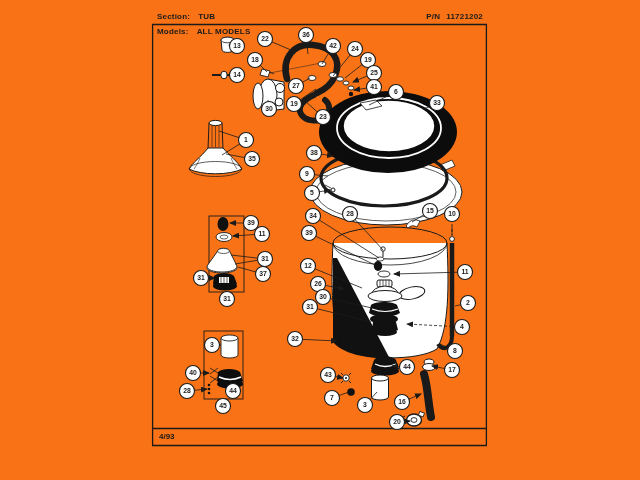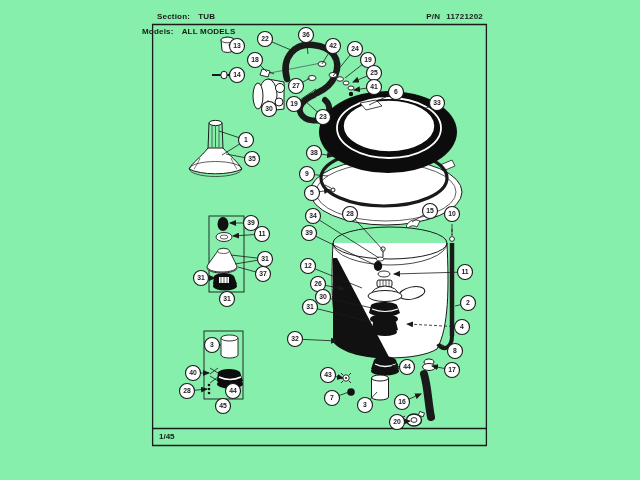--- a/index.html
+++ b/index.html
@@ -1,16 +1,16 @@
 <!DOCTYPE html>
 <html><head>
 <meta charset="utf-8">
 <style>
   html,body{margin:0;padding:0;background:#ffffff;}
-  .sheet{position:relative;width:640px;height:480px;background:#86efac;overflow:hidden;
+  .sheet{position:relative;width:640px;height:480px;background:#f97316;overflow:hidden;
          font-family:"Liberation Sans",sans-serif;}
   .sheet svg{position:absolute;left:0;top:0;}
   .hdr{position:absolute;display:flex;justify-content:space-between;
        font-size:8px;font-weight:bold;color:#1a1a1a;letter-spacing:.2px;white-space:nowrap;}
   .hdr .val{margin-left:8px;font-weight:bold;}
   .hdr .pnval{margin-left:6px;}
   .ftr{position:absolute;font-size:8px;font-weight:bold;color:#1a1a1a;}
   svg text{font-family:"Liberation Sans","DejaVu Sans",sans-serif;}
   svg .ln{stroke:#1a1a1a;fill:none;}
 </style>
@@ -450,18 +450,18 @@
           <circle cx="227" cy="299" r="7.5" fill="#ffffff" stroke="#1a1a1a" stroke-width="1.1"></circle>
           <text x="227" y="301.4" text-anchor="middle" font-size="6.8" font-weight="bold" fill="#1a1a1a">31</text>
         </g>
       </g>
 </svg>
 
 <div class="hdr" style="left:157px;top:12px;width:326px;">
   <span><span>Section:</span><span class="val">TUB</span></span>
   <span><span>P/N</span><span class="pnval">11721202</span></span>
 </div>
-<div class="hdr" style="left:142px;top:27px;width:326px;">
+<div class="hdr" style="left:157px;top:27px;width:326px;">
   <span><span>Models:</span><span class="val">ALL MODELS</span></span>
 </div>
-<div class="ftr" style="left:159px;top:432px;">1/45</div>
+<div class="ftr" style="left:159px;top:432px;">4/93</div>
 
 </div>
 
 </body></html>

